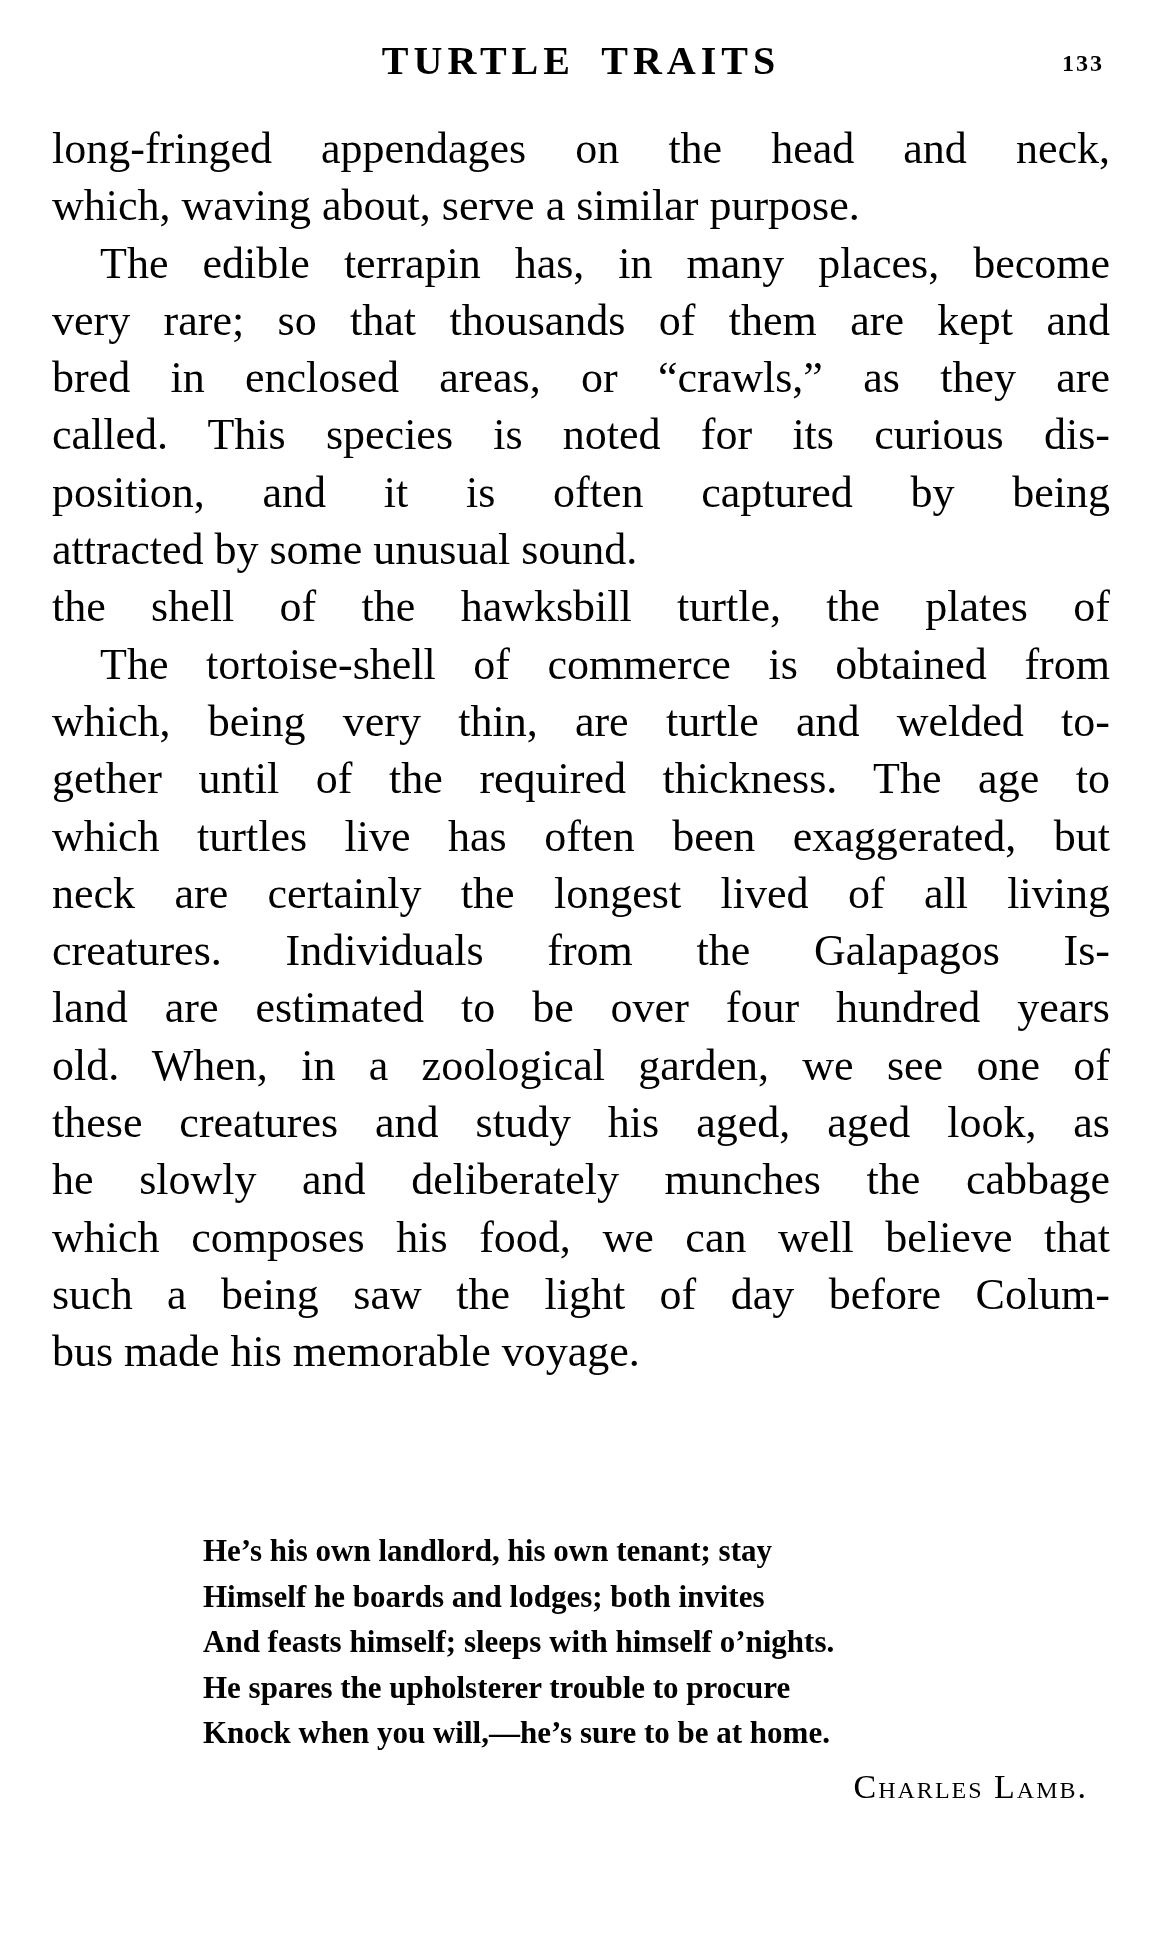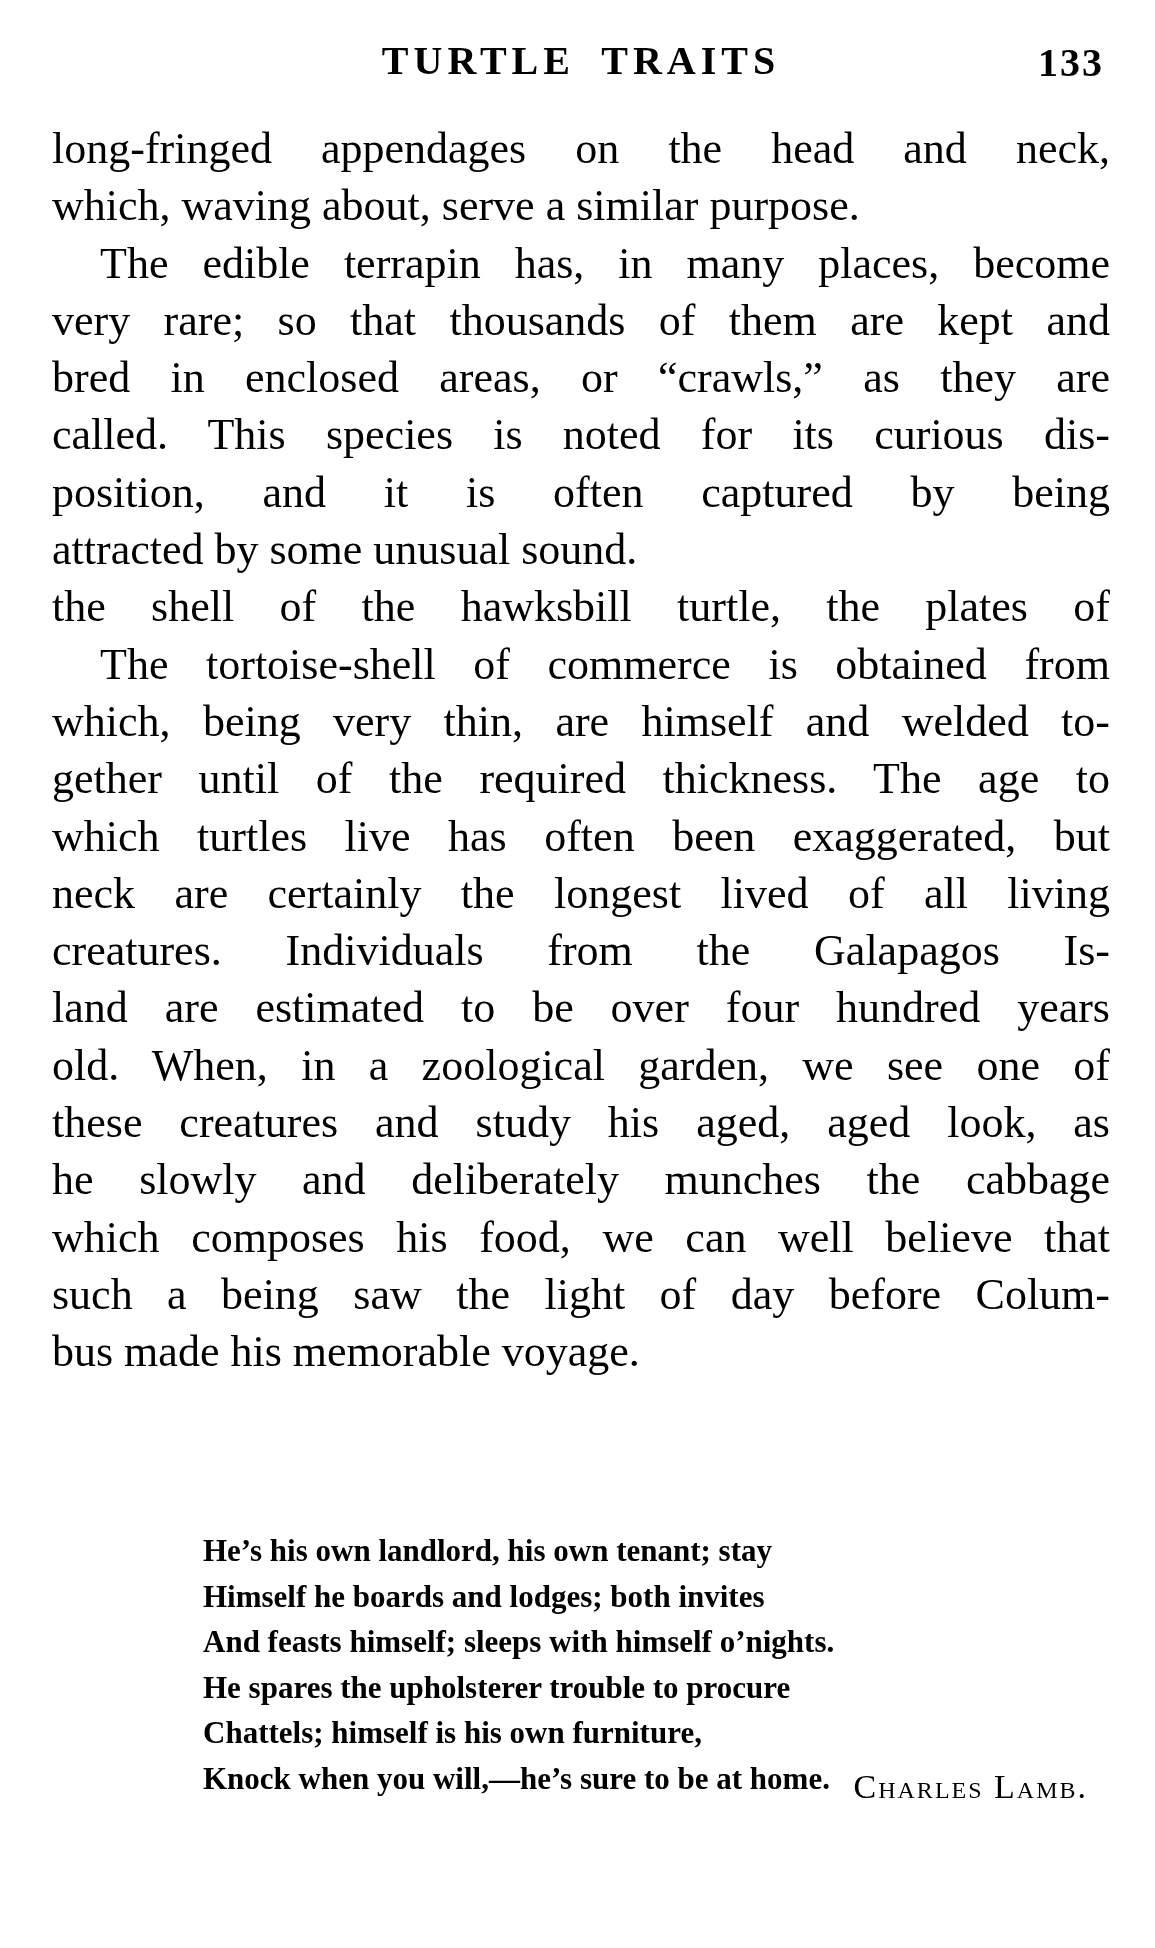--- a/index.html
+++ b/index.html
@@ -34,21 +34,21 @@
     line-height: 42px;
     font-weight: 700;
     letter-spacing: 5px;
     word-spacing: 12px;
     white-space: nowrap;
   }
   .page-number {
     position: absolute;
     right: 6px;
     top: 2px;
-    font-size: 40px;
+    font-size: 24px;
     line-height: 42px;
     font-weight: 700;
     letter-spacing: 2px;
   }
   .body-text {
     position: absolute;
     top: 120px;
     left: 52px;
     width: 1058px;
     font-size: 44px;
@@ -101,38 +101,37 @@
     <div class="line">long-fringed appendages on the head and neck,</div>
     <div class="line end">which, waving about, serve a similar purpose.</div>
     <div class="line indent">The edible terrapin has, in many places, become</div>
     <div class="line">very rare; so that thousands of them are kept and</div>
     <div class="line">bred in enclosed areas, or “crawls,” as they are</div>
     <div class="line">called.  This species is noted for its curious dis-</div>
     <div class="line">position, and it is often captured by being</div>
     <div class="line end">attracted by some unusual sound.</div>
     <div class="line">the shell of the hawksbill turtle, the plates of</div>
     <div class="line indent">The tortoise-shell of commerce is obtained from</div>
-    <div class="line">which, being very thin, are himself and welded to-</div>
+    <div class="line">which, being very thin, are turtle and welded to-</div>
     <div class="line">gether until of the required thickness.  The age to</div>
     <div class="line">which turtles live has often been exaggerated, but</div>
     <div class="line">neck are certainly the longest lived of all living</div>
     <div class="line">creatures.  Individuals from the Galapagos Is-</div>
     <div class="line">land are estimated to be over four hundred years</div>
     <div class="line">old.  When, in a zoological garden, we see one of</div>
     <div class="line">these creatures and study his aged, aged look, as</div>
     <div class="line">he slowly and deliberately munches the cabbage</div>
     <div class="line">which composes his food, we can well believe that</div>
     <div class="line">such a being saw the light of day before Colum-</div>
     <div class="line end">bus made his memorable voyage.</div>
   </div>
 
   <div class="poem">
     <div class="poem-line">He’s his own landlord, his own tenant; stay</div>
     <div class="poem-line">Himself he boards and lodges; both invites</div>
     <div class="poem-line">And feasts himself; sleeps with himself o’nights.</div>
     <div class="poem-line">He spares the upholsterer trouble to procure</div>
-    <div class="poem-line">Chattels; himself is his own furniture,</div>
     <div class="poem-line">Knock when you will,—he’s sure to be at home.</div>
   </div>
 
   <div class="attribution">Charles Lamb.</div>
 
 </div>
 
 </body></html>

